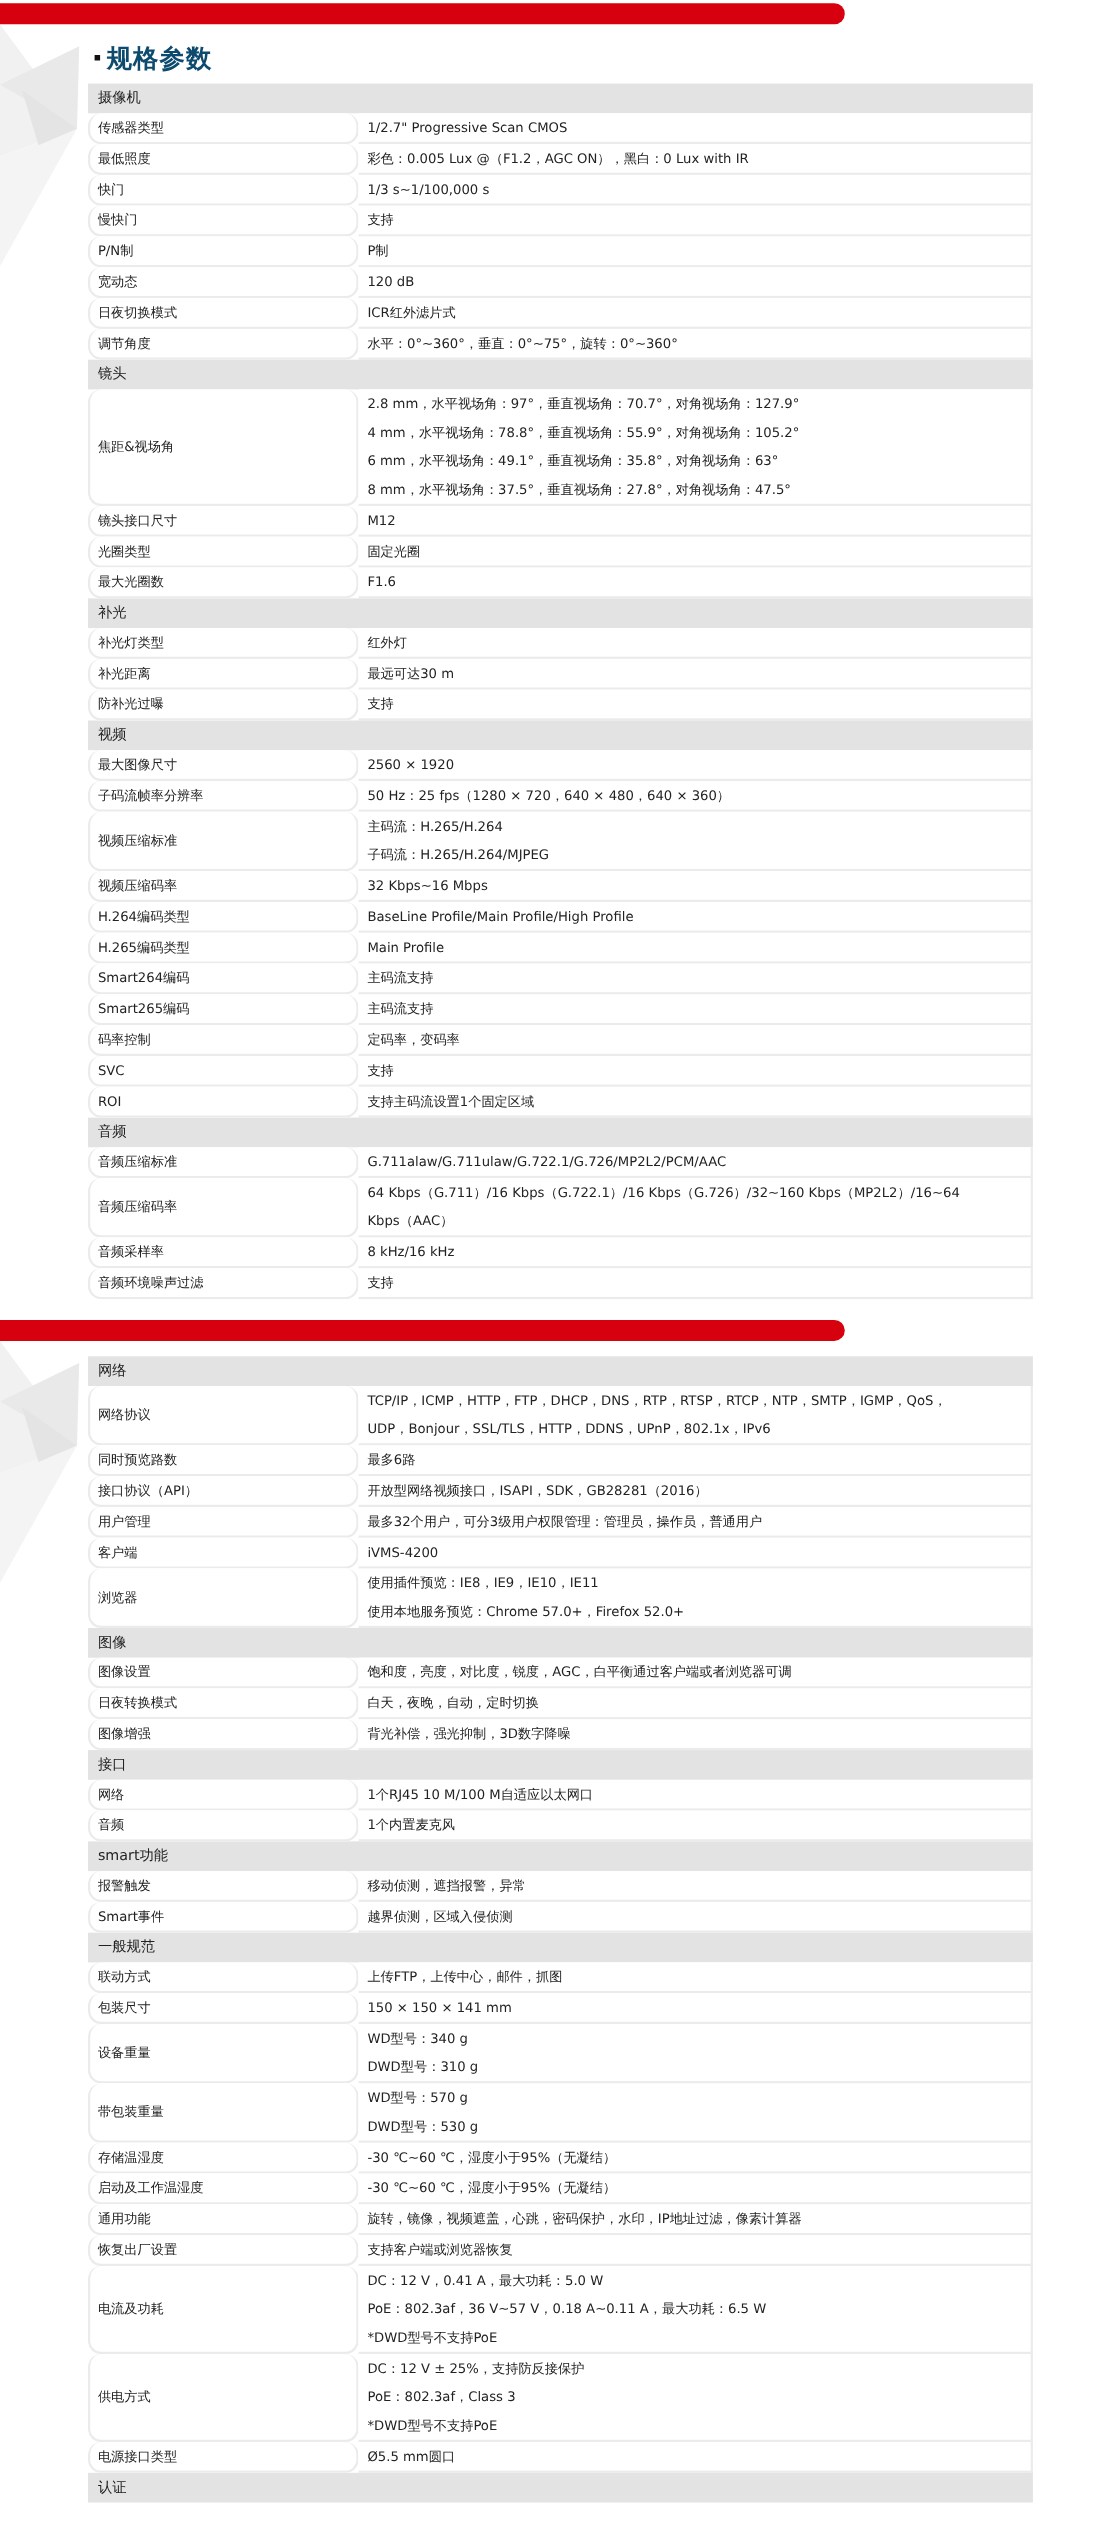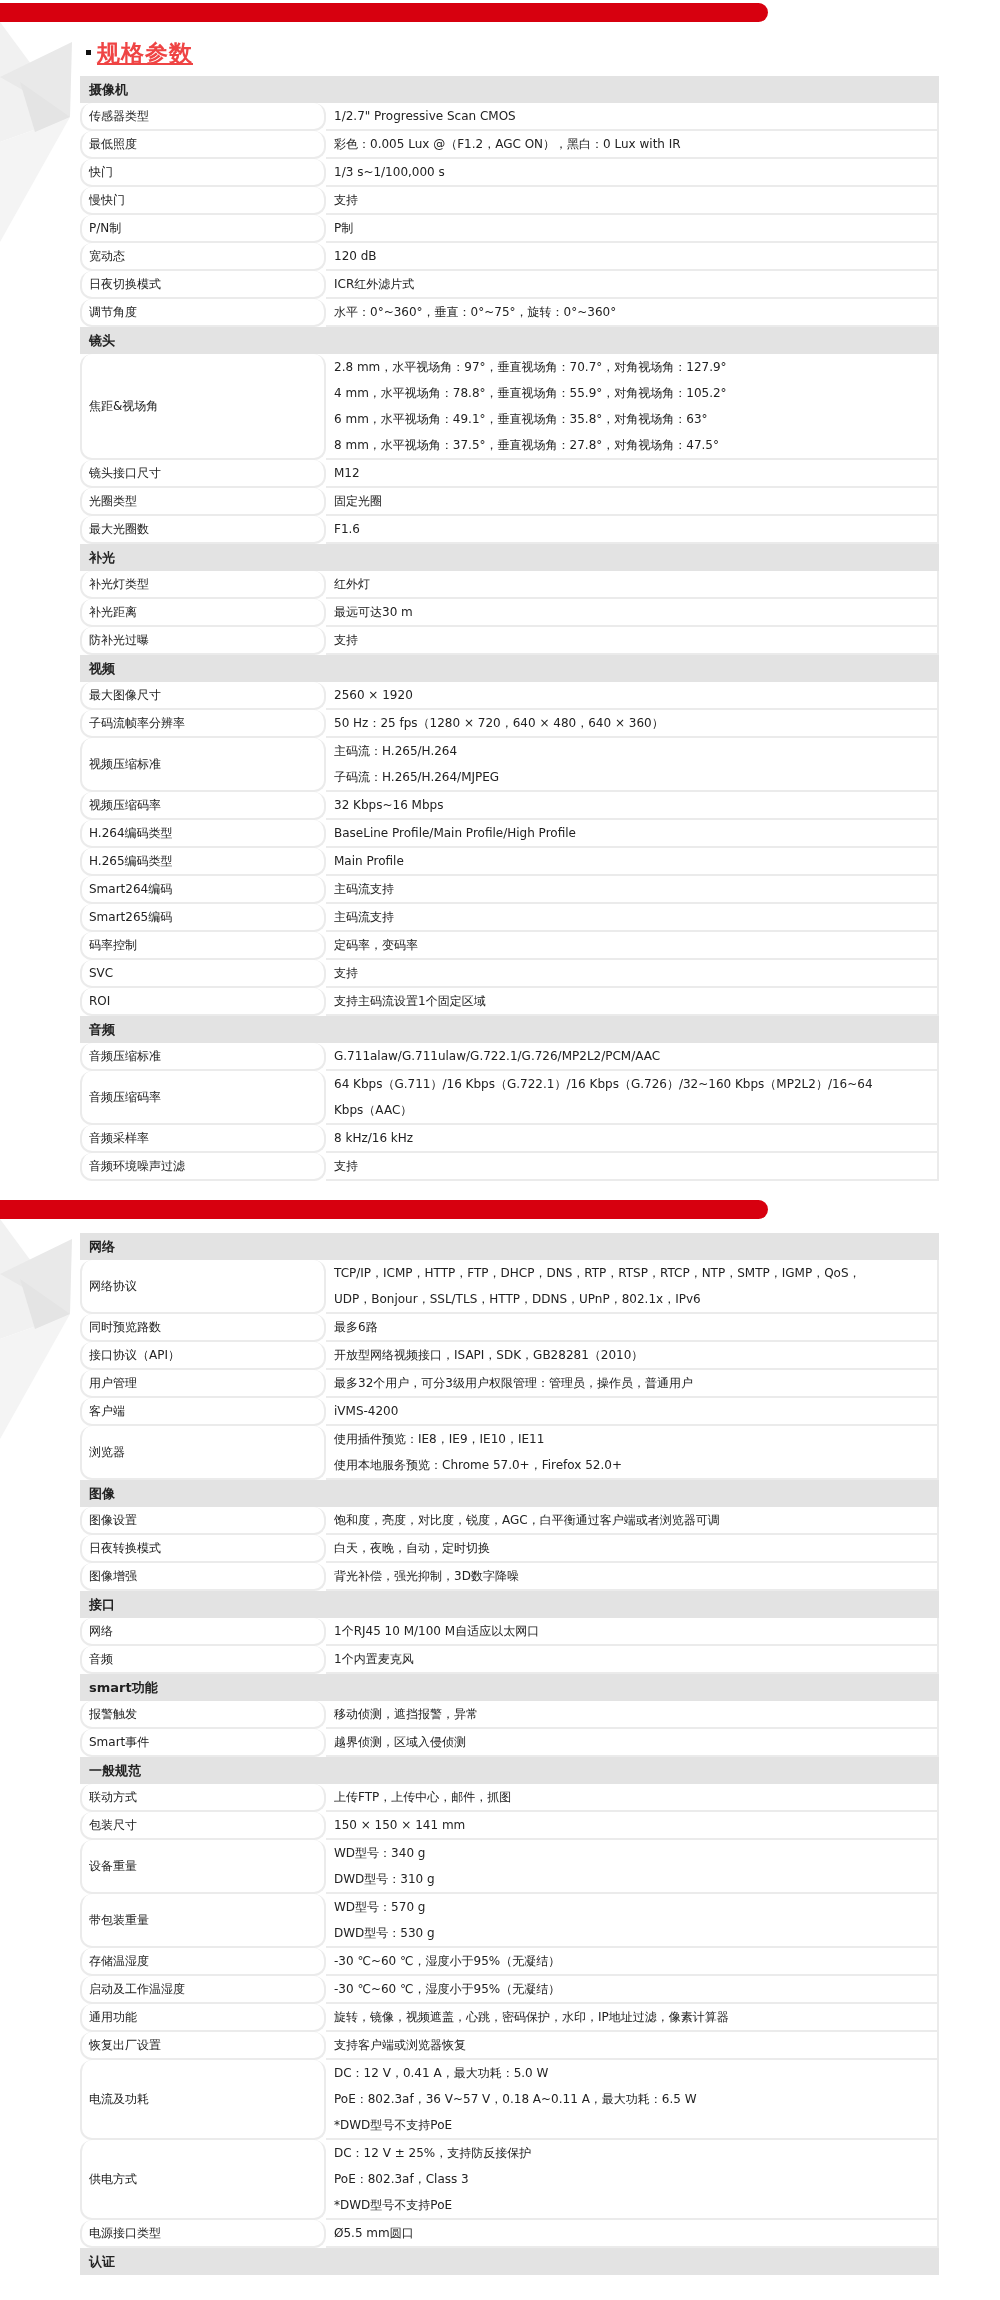--- a/index.html
+++ b/index.html
@@ -1,32 +1,32 @@
 <!DOCTYPE html>
 <html><head>
 <meta charset="utf-8">
 <style>
   html, body { margin: 0; padding: 0; background: #ffffff; }
   body { width: 1000px; height: 2300px; position: relative; overflow: hidden;
          font-family: "DejaVu Sans", "Liberation Sans", sans-serif; color: #222; }
   .red-bar { position: absolute; left: 0; width: 768px; height: 19px; background: #d7000f;
              border-radius: 0 10px 10px 0; }
   .deco { position: absolute; left: 0; width: 75px; height: 240px; }
-  .title { position: absolute; left: 86px; top: 38px; font-size: 23px; font-weight: bold; color: #ef4444;
-           letter-spacing: 1px; text-decoration: underline; }
+  .title { position: absolute; left: 86px; top: 38px; font-size: 23px; font-weight: bold; color: #0c4a6e;
+           letter-spacing: 1px; }
   .title .dot { display: inline-block; width: 5px; height: 5px; background: #111; margin-right: 6px;
                 vertical-align: middle; position: relative; top: -2px; }
   table.spec { position: absolute; left: 80px; width: 859px; border-collapse: separate; border-spacing: 0;
                table-layout: fixed; }
   table.spec col.c1 { width: 246px; }
   table.spec col.c2 { width: 613px; }
   table.spec td { font-size: 12px; line-height: 26px; padding: 0 0 0 8px; vertical-align: middle;
                   border-bottom: 2px solid #ebebeb; border-right: 2px solid #ebebeb; background: #fff; }
   table.spec td.k { border-left: 2px solid #ebebeb; padding-left: 7px; border-radius: 12px; }
-  table.spec tr.sec td { background: #e3e3e3; font-weight: bold; font-size: 13px; height: 27px;
+  table.spec tr.sec td { background: #e3e3e3; font-weight: normal; font-size: 13px; height: 27px;
                          line-height: 27px; border-bottom: 0; border-right: 0; border-left: 0; padding-left: 9px; }
   .line { display: block; line-height: 26px; }
 </style>
 </head>
 <body>
 
 <div class="red-bar" style="top:3px;"></div>
 <svg class="deco" style="top:22px;" viewBox="0 0 75 240">
   <polygon points="0,0 70,95 0,120" fill="#f1f1f1"></polygon>
   <polygon points="0,55 72,20 70,95" fill="#e9e9e9"></polygon>
@@ -270,21 +270,21 @@
       </tr>
       <tr>
         <td class="k">同时预览路数</td>
         <td>
           <span class="line">最多6路</span>
         </td>
       </tr>
       <tr>
         <td class="k">接口协议（API）</td>
         <td>
-          <span class="line">开放型网络视频接口，ISAPI，SDK，GB28281（2010）</span>
+          <span class="line">开放型网络视频接口，ISAPI，SDK，GB28281（2016）</span>
         </td>
       </tr>
       <tr>
         <td class="k">用户管理</td>
         <td>
           <span class="line">最多32个用户，可分3级用户权限管理：管理员，操作员，普通用户</span>
         </td>
       </tr>
       <tr>
         <td class="k">客户端</td>

